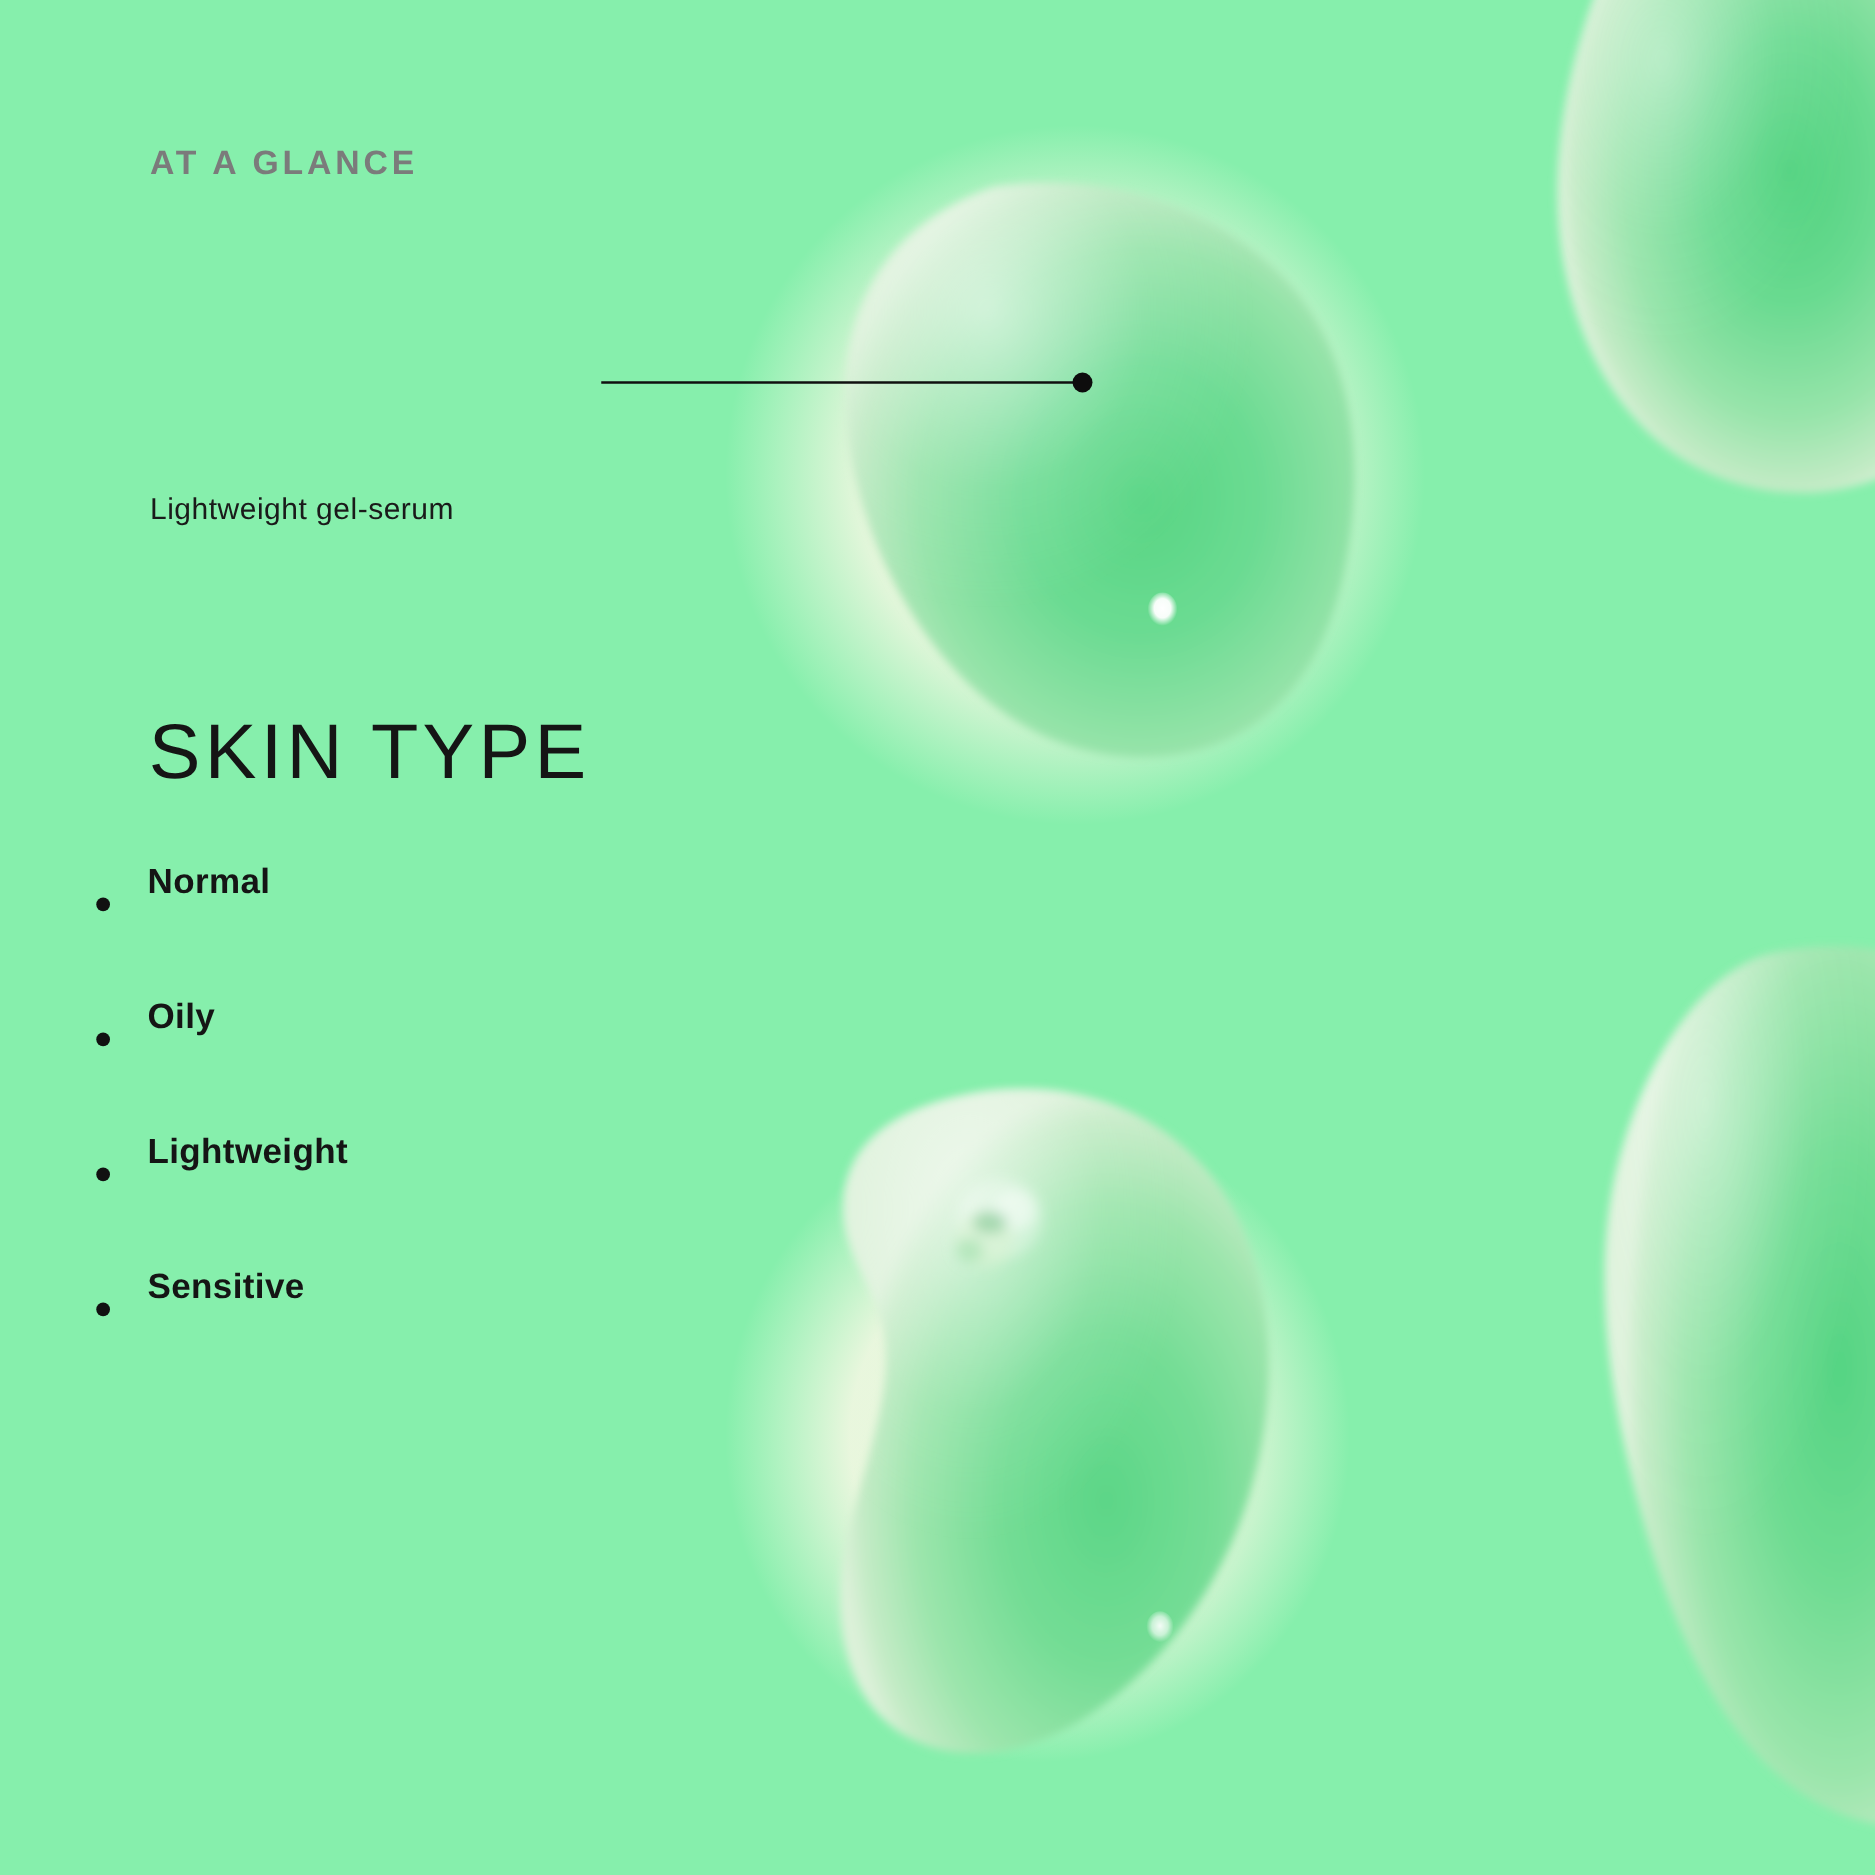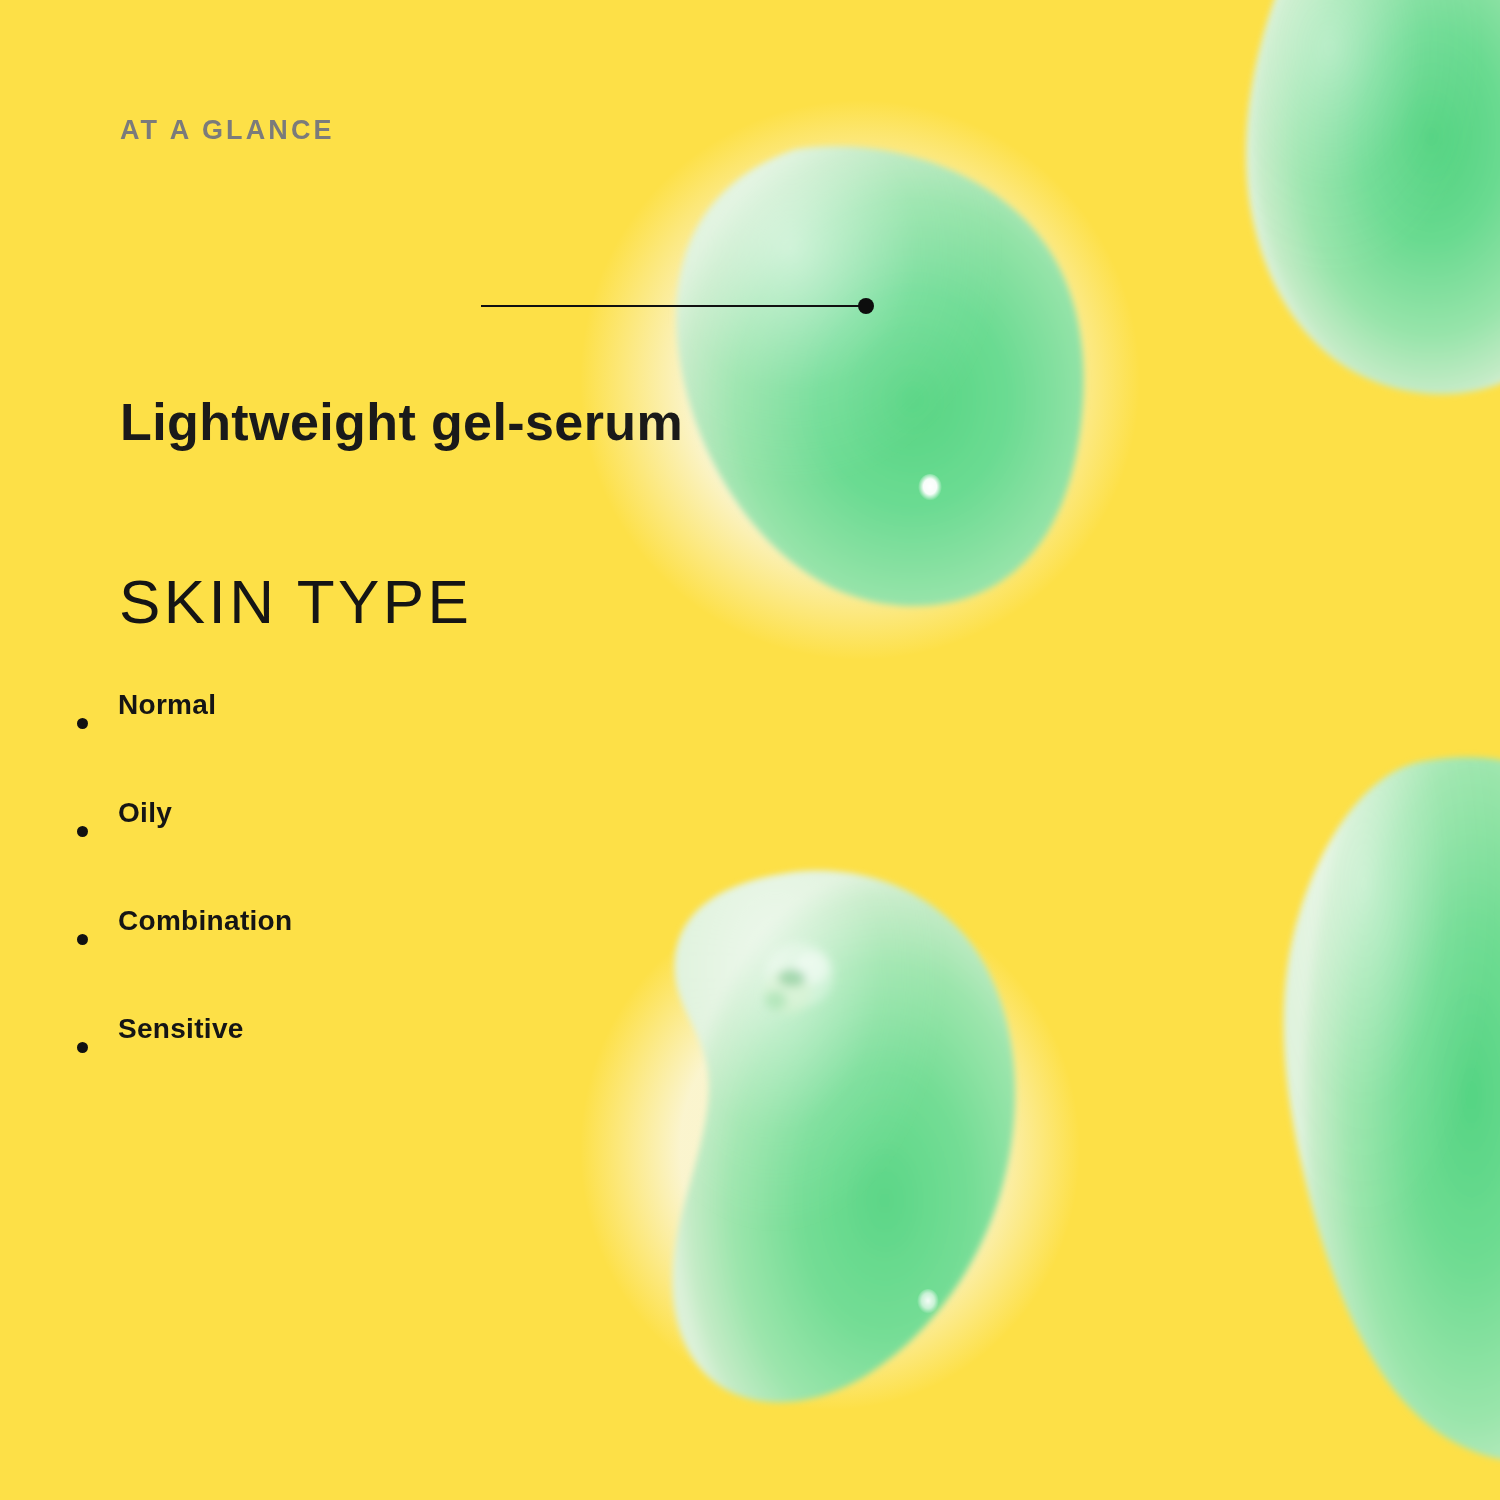--- a/index.html
+++ b/index.html
@@ -4,21 +4,21 @@
 <style>
   html, body {
     margin: 0;
     padding: 0;
     background: #ffffff;
   }
   #canvas {
     position: relative;
     width: 1500px;
     height: 1500px;
-    background: #fde047;
+    background: #86efac;
     overflow: hidden;
     font-family: "Liberation Sans", sans-serif;
     -webkit-font-smoothing: antialiased;
   }
 
   
   #artwork {
     position: absolute;
     inset: 0;
     width: 1500px;
@@ -58,22 +58,22 @@
     white-space: nowrap;
     font-stretch: semi-expanded;
   }
   .section-heading.texture { top: 268px; }
   .section-heading.skintype { top: 571px; }
 
   .subtitle {
     position: absolute;
     left: 120px;
     top: 396px;
-    font-size: 52px;
-    font-weight: 700;
+    font-size: 24px;
+    font-weight: 400;
     letter-spacing: 0.4px;
     color: #1a1a1a;
     line-height: 1;
     white-space: nowrap;
     text-align: center;
   }
 
   
   .leader {
     position: absolute;
@@ -310,21 +310,21 @@
       <div class="bullet-item">
         <span class="bullet-dot"></span>
         <span class="bullet-label">Normal</span>
       </div>
       <div class="bullet-item">
         <span class="bullet-dot"></span>
         <span class="bullet-label">Oily</span>
       </div>
       <div class="bullet-item">
         <span class="bullet-dot"></span>
-        <span class="bullet-label">Combination</span>
+        <span class="bullet-label">Lightweight</span>
       </div>
       <div class="bullet-item">
         <span class="bullet-dot"></span>
         <span class="bullet-label">Sensitive</span>
       </div>
     </div>
   </div>
 
   <div class="leader"></div>
   <div class="leader-dot"></div>

